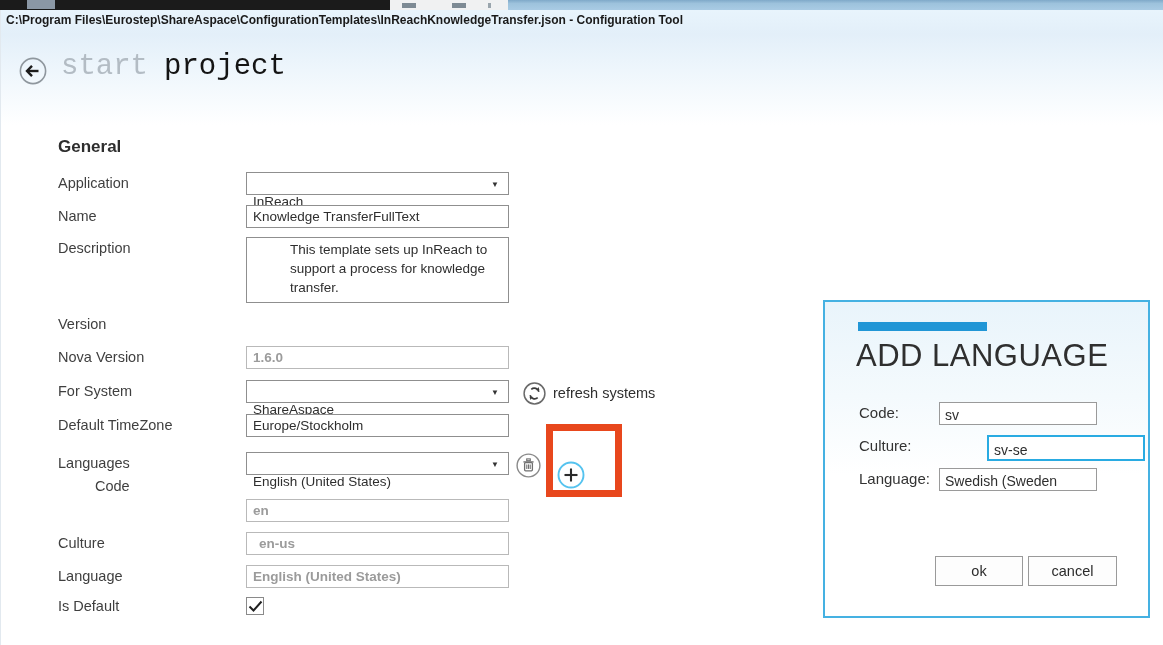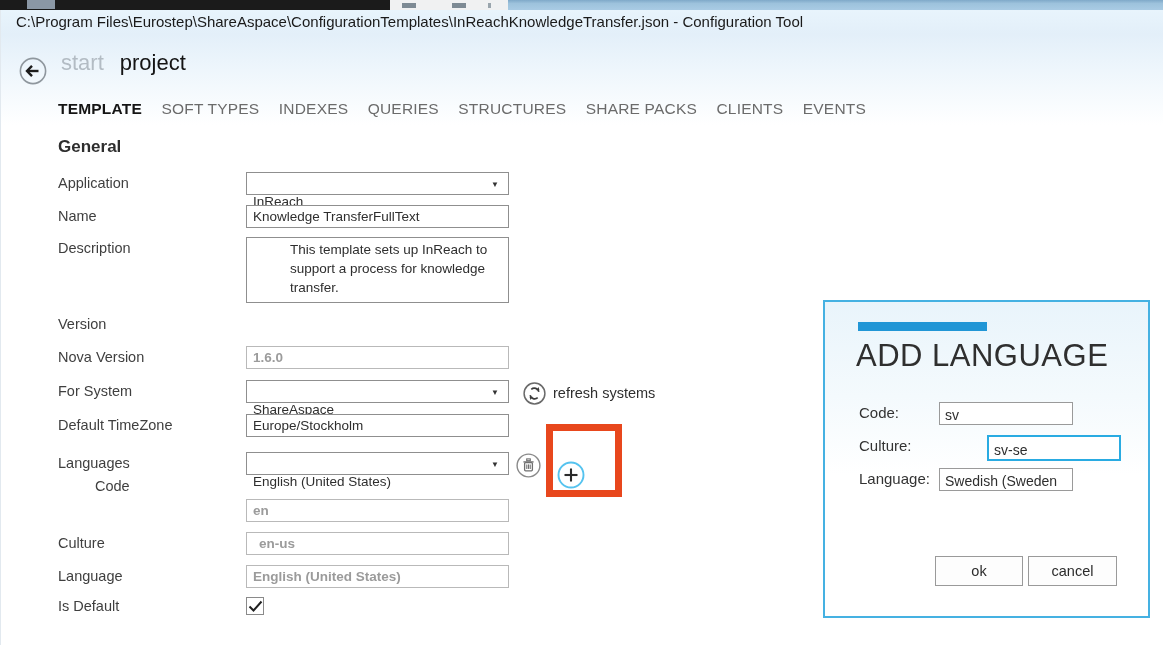--- a/index.html
+++ b/index.html
@@ -12,25 +12,25 @@
   .strip-dark-notch { position: absolute; left: 27px; top: 0; width: 28px; height: 9px; background: #8a97a5; }
   .strip-icons { left: 390px; width: 118px; background: #f0f1f2; }
   .strip-glyph { position: absolute; top: 3px; width: 14px; height: 5px; background: #7d8a94; }
   .strip-blue { left: 508px; width: 655px; background: linear-gradient(180deg, #7fa9c9 0%, #9dc2dc 35%, #a9cbe4 100%); }
 
   
   .window { position: absolute; left: 0; top: 10px; width: 1163px; height: 635px;
     background: linear-gradient(180deg, #e8f4fc 0px, #e3eff9 24px, #eef6fc 60px, #ffffff 115px, #ffffff 100%);
     border-left: 1px solid #e2e9ef; }
 
-  .titlebar { position: absolute; left: 15px; top: 3px; font-size: 15px; color: #1a1a1a; white-space: nowrap; }
+  .titlebar { position: absolute; left: 5px; top: 3px; font-size: 12px; color: #1a1a1a; white-space: nowrap; font-weight: bold; }
 
   
   .back-btn { position: absolute; left: 18px; top: 47px; width: 28px; height: 28px; cursor: pointer; }
-  .page-title { position: absolute; left: 60px; top: 40px; font-size: 22px; white-space: nowrap; }
+  .page-title { position: absolute; left: 60px; top: 40px; font-size: 29px; white-space: nowrap; font-family: Liberation Mono, monospace; }
   .page-title .crumb-start { color: #b3bcc4; font-weight: 300; margin-right: 16px; }
   .page-title .crumb-project { color: #141414; }
 
   
   .tabs { position: absolute; left: 57px; top: 90px; white-space: nowrap; }
   .tab { display: inline-block; margin-right: 15px; font-size: 15.5px; color: #6b6b6b; letter-spacing: 0.2px; cursor: pointer; }
   .tab.active { font-weight: bold; color: #141414; }
 
   .section-title { position: absolute; left: 57px; top: 127px; font-size: 17px; font-weight: bold; color: #2e2e2e; }
 
@@ -53,21 +53,21 @@
   
   .highlight-rect { position: absolute; left: 546px; top: 424px; width: 76px; height: 73px;
     border: 7px solid #e8471d; background: transparent; z-index: 6; pointer-events: none; }
 
   
   .dialog { position: absolute; left: 823px; top: 300px; width: 327px; height: 318px;
     border: 2px solid #45b1e2; background: linear-gradient(180deg, #e9f4fb 0%, #f4fafd 30%, #ffffff 55%); z-index: 5; }
   .dialog .accent-bar { position: absolute; left: 33px; top: 20px; width: 129px; height: 9px; background: #2196d6; }
   .dialog .dlg-title { position: absolute; left: 31px; top: 36px; font-size: 31px; color: #2f2f2f; letter-spacing: 0.5px; white-space: nowrap; }
   .dlg-label { position: absolute; left: 34px; font-size: 15px; color: #333; white-space: nowrap; }
-  .dlg-input { position: absolute; left: 114px; width: 134px; height: 23px; border: 1px solid #9a9a9a; background: #fff;
+  .dlg-input { position: absolute; left: 114px; width: 158px; height: 23px; border: 1px solid #9a9a9a; background: #fff;
     font-family: "Liberation Sans", sans-serif; font-size: 14px; color: #2e2e2e; padding: 3px 5px 0 5px; outline: none; }
   .dlg-input.focused { border: 2px solid #29abe2; height: 26px; margin-left: 48px; }
   .dlg-btn { position: absolute; top: 254px; height: 30px; border: 1px solid #9a9a9a; background: #fdfdfd;
     font-family: "Liberation Sans", sans-serif; font-size: 14.5px; color: #2b2b2b; cursor: pointer; }
   .btn-ok { left: 110px; width: 88px; }
   .btn-cancel { left: 203px; width: 89px; }
 </style>
 </head>
 <body>
 
@@ -90,30 +90,20 @@
       <circle cx="14" cy="14" r="12.6" fill="none" stroke="#8f979e" stroke-width="1.6"></circle>
       <line x1="8.5" y1="14" x2="19.5" y2="14" stroke="#1c1c1c" stroke-width="2.4"></line>
       <polyline points="13,8.8 8,14 13,19.2" fill="none" stroke="#1c1c1c" stroke-width="2.4"></polyline>
     </svg>
   </div>
 
   <div class="page-title">
     <span class="crumb-start">start</span><span class="crumb-project">project</span>
   </div>
 
-  <div class="tabs">
-    <span class="tab active">TEMPLATE</span>
-    <span class="tab">SOFT TYPES</span>
-    <span class="tab">INDEXES</span>
-    <span class="tab">QUERIES</span>
-    <span class="tab">STRUCTURES</span>
-    <span class="tab">SHARE PACKS</span>
-    <span class="tab">CLIENTS</span>
-    <span class="tab">EVENTS</span>
-  </div>
 
   <div class="section-title">General</div>
 
   <div class="flabel" style="top:165px;">Application</div>
   <div class="field dd" style="top:162px;">
     <span>InReach</span>
     <span class="caret">▼</span>
   </div>
 
   <div class="flabel" style="top:198px;">Name</div>

